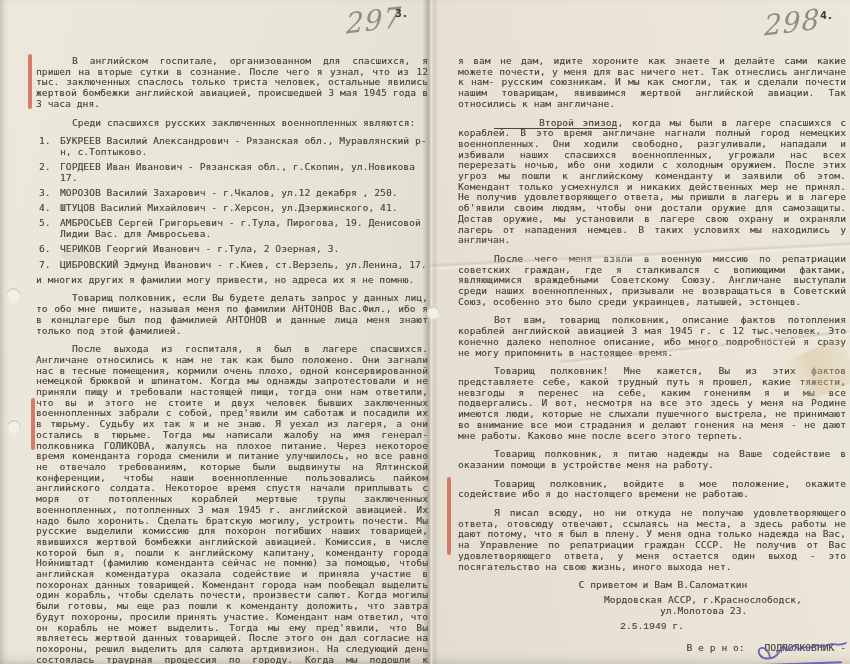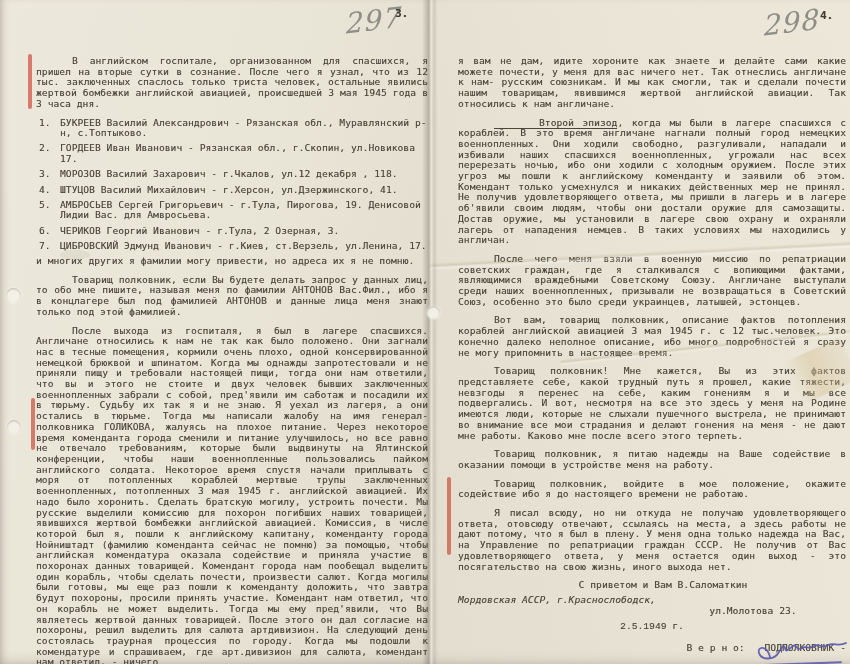--- a/index.html
+++ b/index.html
@@ -32,22 +32,22 @@
   #col-left{left:36px;top:56px;width:392px;}
   #col-right{left:28px;top:56px;width:388px;}
   p.doc{margin:0 0 8px;text-indent:36px;}
   p.cont{text-indent:0;}
   .list{margin:0 0 4px;}
   .list-item{position:relative;padding-left:24px;margin:0 0 4.5px;text-align:left;}
   .list-num{position:absolute;left:3px;top:0;}
   .u{border-bottom:1px solid #4a463c;padding-bottom:0px;padding-left:45px;}
   
   .closing{margin:2px 0 4px;text-indent:22px;text-align:center;}
-  .addr1{text-align:left;font-style:italic;}
-  .addr2{text-align:center;margin-left:202px;margin-bottom:6px;}
+  .addr1{text-align:left;margin-left:146px;}
+  .addr2{text-align:left;margin-left:202px;margin-bottom:6px;}
   .letter-date{text-align:center;margin:4px 0 10px 0;font-family:Liberation Mono, monospace;}
   .verno{position:relative;text-align:right;margin-left:58px;height:14px;}
   .verno .rank{margin-left:14px;}
   .sapega{text-align:left;margin-left:300px;margin-top:9px;}
   .sig-wrap{position:absolute;left:238px;top:-6px;width:110px;height:34px;}
   .sig-underline{position:absolute;left:228px;top:20px;width:98px;height:2px;background:#5a56ae;transform:rotate(-2deg);border-radius:1px;opacity:.85;}
   
   .hw-num{
     position:absolute;font-family:"DejaVu Serif","Liberation Serif",serif;font-style:italic;
     color:#8f8e86;font-size:28px;transform:rotate(-7deg) skewX(-8deg);letter-spacing:1px;
@@ -76,32 +76,33 @@
   #tape1{left:790px;top:348px;width:62px;height:46px;transform:rotate(-24deg);
     background:linear-gradient(90deg,rgba(214,192,148,.0),rgba(214,192,148,.45) 40%,rgba(214,192,148,.15));border-radius:4px;}
   #stain1{left:60px;top:250px;width:30px;height:10px;background:rgba(120,110,90,.08);border-radius:50%;}
 </style>
 </head>
 <body>
 
 <div class="page" id="page-left">
   <div class="text-col" id="col-left">
     <p class="doc">В английском госпитале, организованном для спасшихся, я пришел на вторые сутки в сознание. После чего я узнал, что из 12 тыс. заключенных спаслось только триста человек, остальные явились жертвой бомбежки английской авиацией, происшедшей 3 мая 1945 года в 3 часа дня.</p>
+    <p class="doc">Среди спасшихся русских заключенных военнопленных являются:</p>
     <div class="list">
       <div class="list-item">
         <span class="list-num">1.</span>
         <span>БУКРЕЕВ Василий Александрович - Рязанская обл., Муравлянский р-н, с.Топтыково.</span>
       </div>
       <div class="list-item">
         <span class="list-num">2.</span>
         <span>ГОРДЕЕВ Иван Иванович - Рязанская обл., г.Скопин, ул.Новикова 17.</span>
       </div>
       <div class="list-item">
         <span class="list-num">3.</span>
-        <span>МОРОЗОВ Василий Захарович - г.Чкалов, ул.12 декабря , 118.</span>
+        <span>МОРОЗОВ Василий Захарович - г.Чкалов, ул.12 декабря , 250.</span>
       </div>
       <div class="list-item">
         <span class="list-num">4.</span>
         <span>ШТУЦОВ Василий Михайлович - г.Херсон, ул.Дзержинского, 41.</span>
       </div>
       <div class="list-item">
         <span class="list-num">5.</span>
         <span>АМБРОСЬЕВ Сергей Григорьевич - г.Тула, Пирогова, 19. Денисовой Лидии Вас. для Амвросьева.</span>
       </div>
       <div class="list-item">

